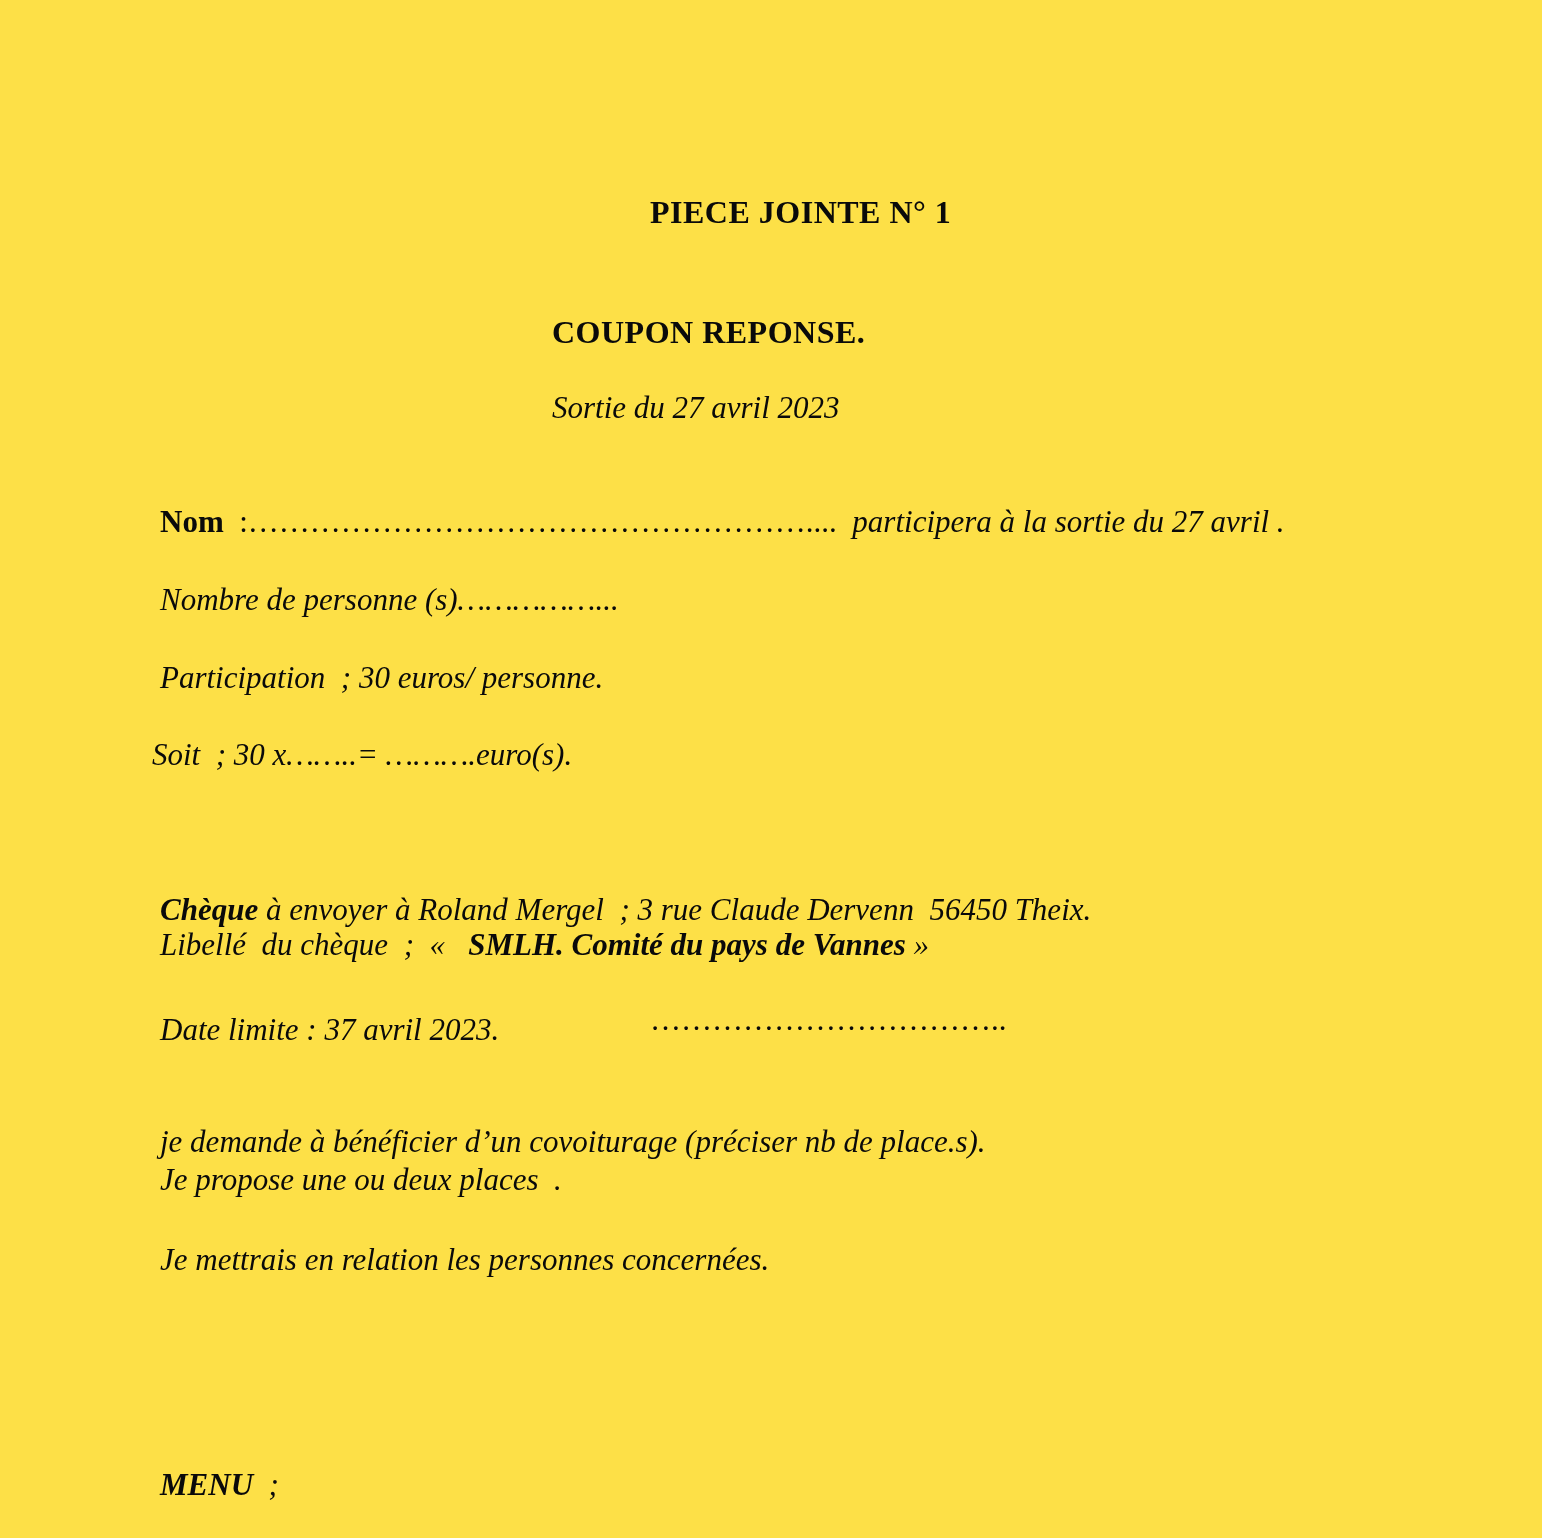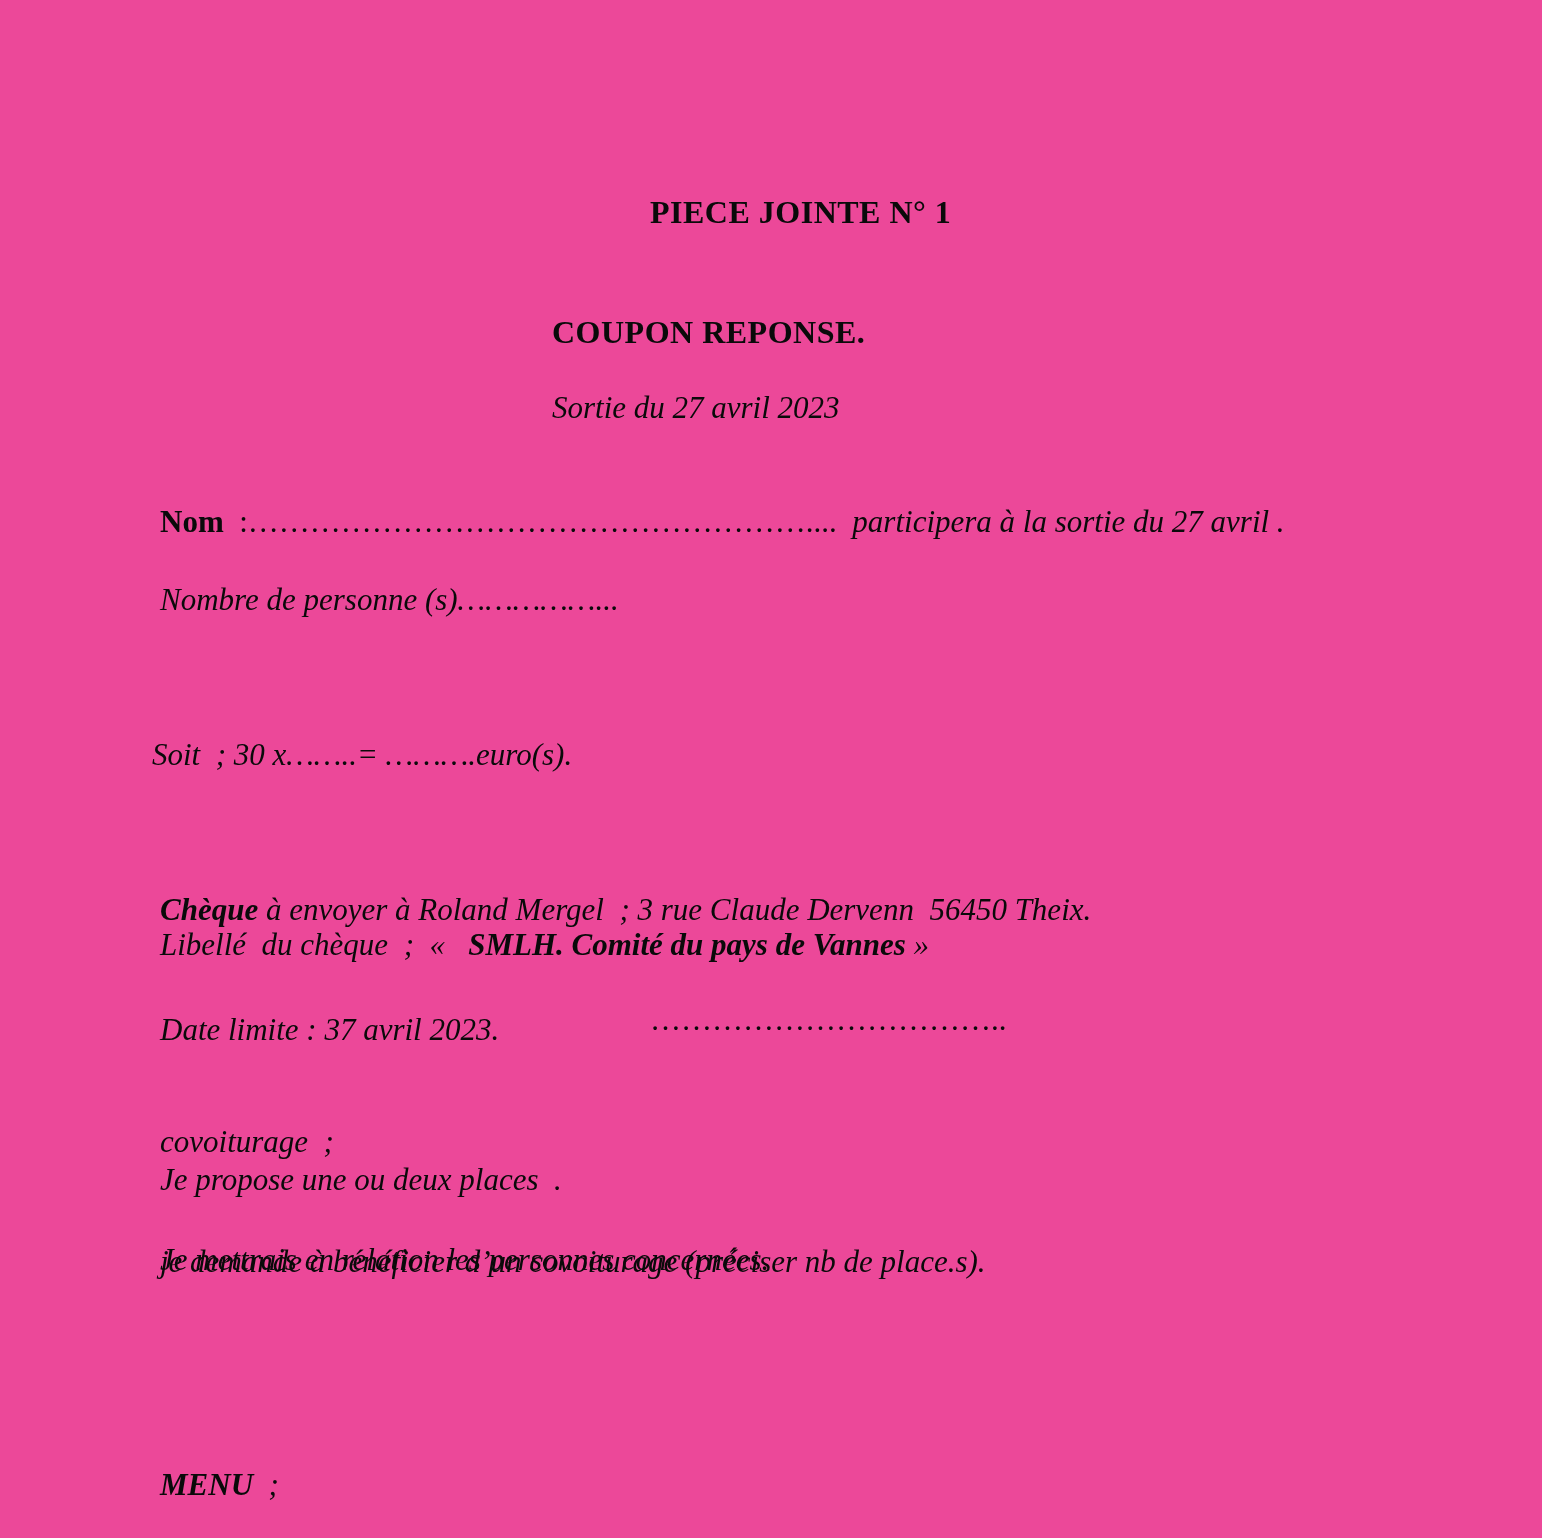--- a/index.html
+++ b/index.html
@@ -1,21 +1,21 @@
 <!DOCTYPE html>
 <html><head>
 <meta charset="utf-8">
 <style>
   * { margin: 0; padding: 0; box-sizing: border-box; }
   html, body { background: #ffffff; }
   .page {
     position: relative;
     width: 1542px;
     height: 1538px;
-    background: #ec4899;
+    background: #fde047;
     color: #0a0a0a;
     font-family: "Liberation Serif", "DejaVu Serif", serif;
     overflow: hidden;
   }
   .line {
     position: absolute;
     font-size: 31px;
     line-height: 40px;
     font-style: italic;
     white-space: pre-wrap;
@@ -55,34 +55,34 @@
   <div class="line heading t-title">PIECE JOINTE N° 1</div>
 
   <div class="line heading t-coupon">COUPON REPONSE.</div>
 
   <div class="line t-date">Sortie du 27 avril 2023</div>
 
   <div class="line t-nom"><span class="upright bold">Nom</span><span class="upright">  :………………………………………………....</span><span>  participera à la sortie du 27 avril .</span></div>
 
   <div class="line t-nombre">Nombre de personne (s)……………...</div>
 
+  <div class="line t-part">Participation  ; 30 euros/ personne.</div>
 
   <div class="line t-soit">Soit  ; 30 x……..= ……….euro(s).</div>
 
   <div class="line t-cheque">
     <div><span class="boldital">Chèque</span><span> à envoyer à Roland Mergel  ; 3 rue Claude Dervenn  56450 Theix.</span></div>
     <div>Date limite : 37 avril 2023.</div>
   </div>
 
   <div class="line t-libelle"><span>Libellé  du chèque  ;  «   </span><span class="boldital">SMLH. Comité du pays de Vannes</span><span> »</span></div>
 
   <div class="line upright t-dots">……………………………..</div>
 
   <div class="line t-covoit">
-    <div>covoiturage  ;</div>
     <div>je demande à bénéficier d’un covoiturage (préciser nb de place.s).</div>
   </div>
 
   <div class="line t-relation">Je mettrais en relation les personnes concernées.</div>
 
   <div class="line t-propose">Je propose une ou deux places  .</div>
 
   <div class="line t-menu">
     <div><span class="boldital">MENU</span><span>  ;</span></div>
     

